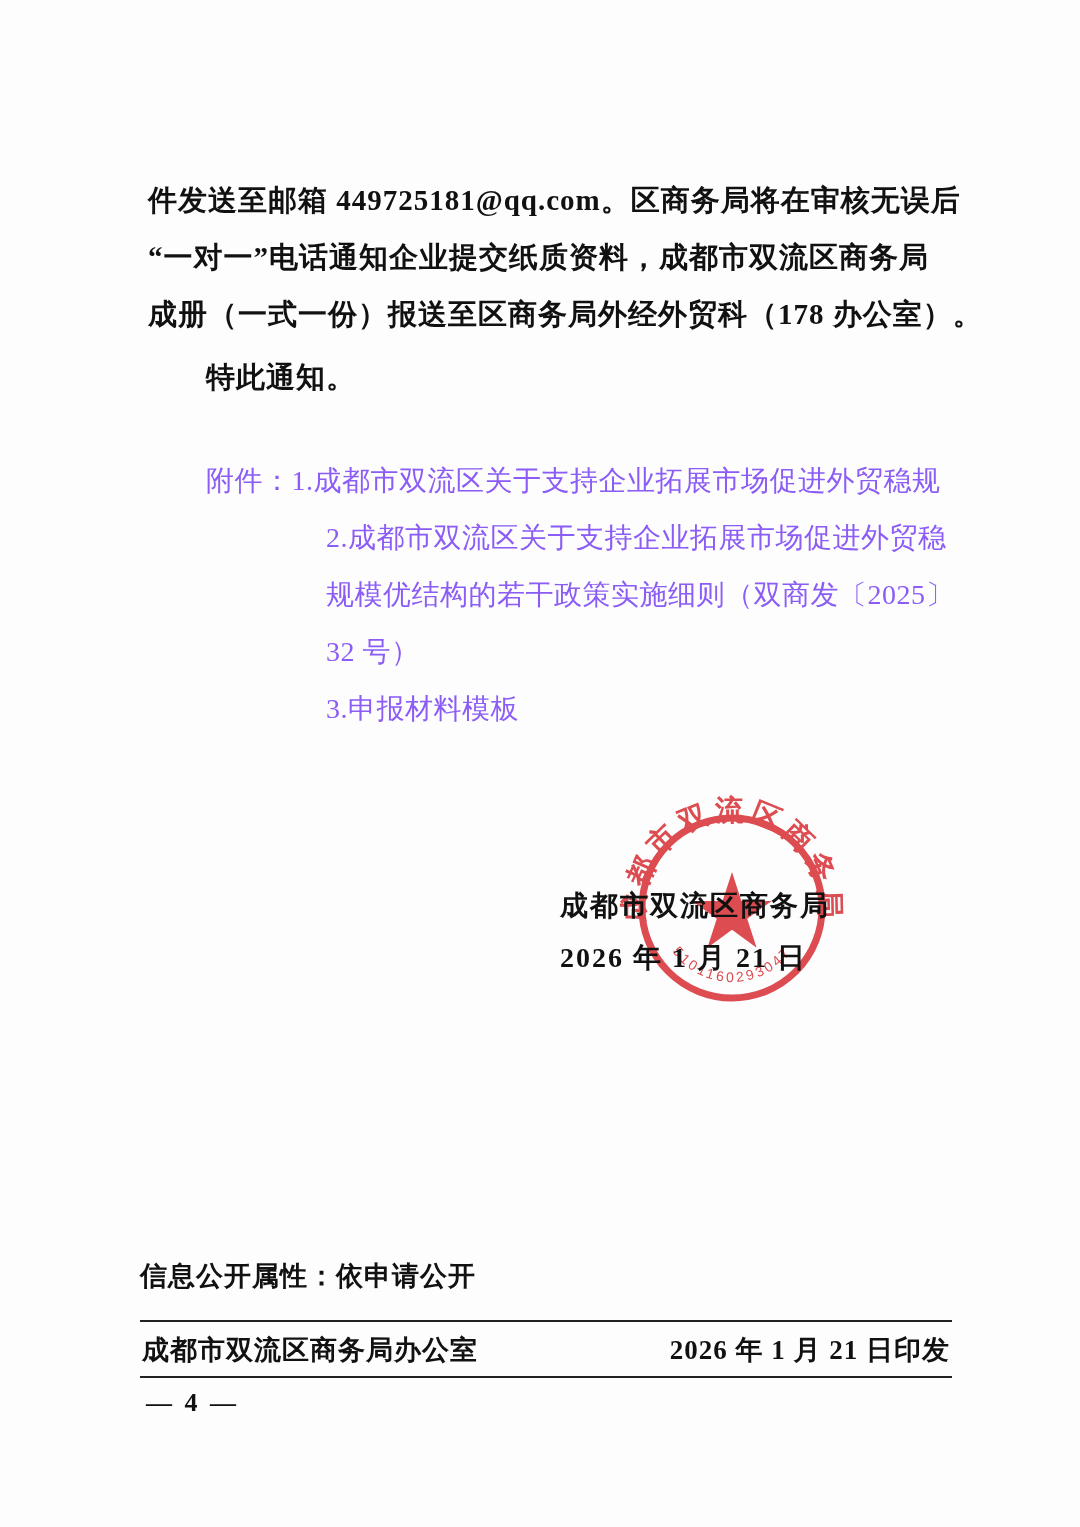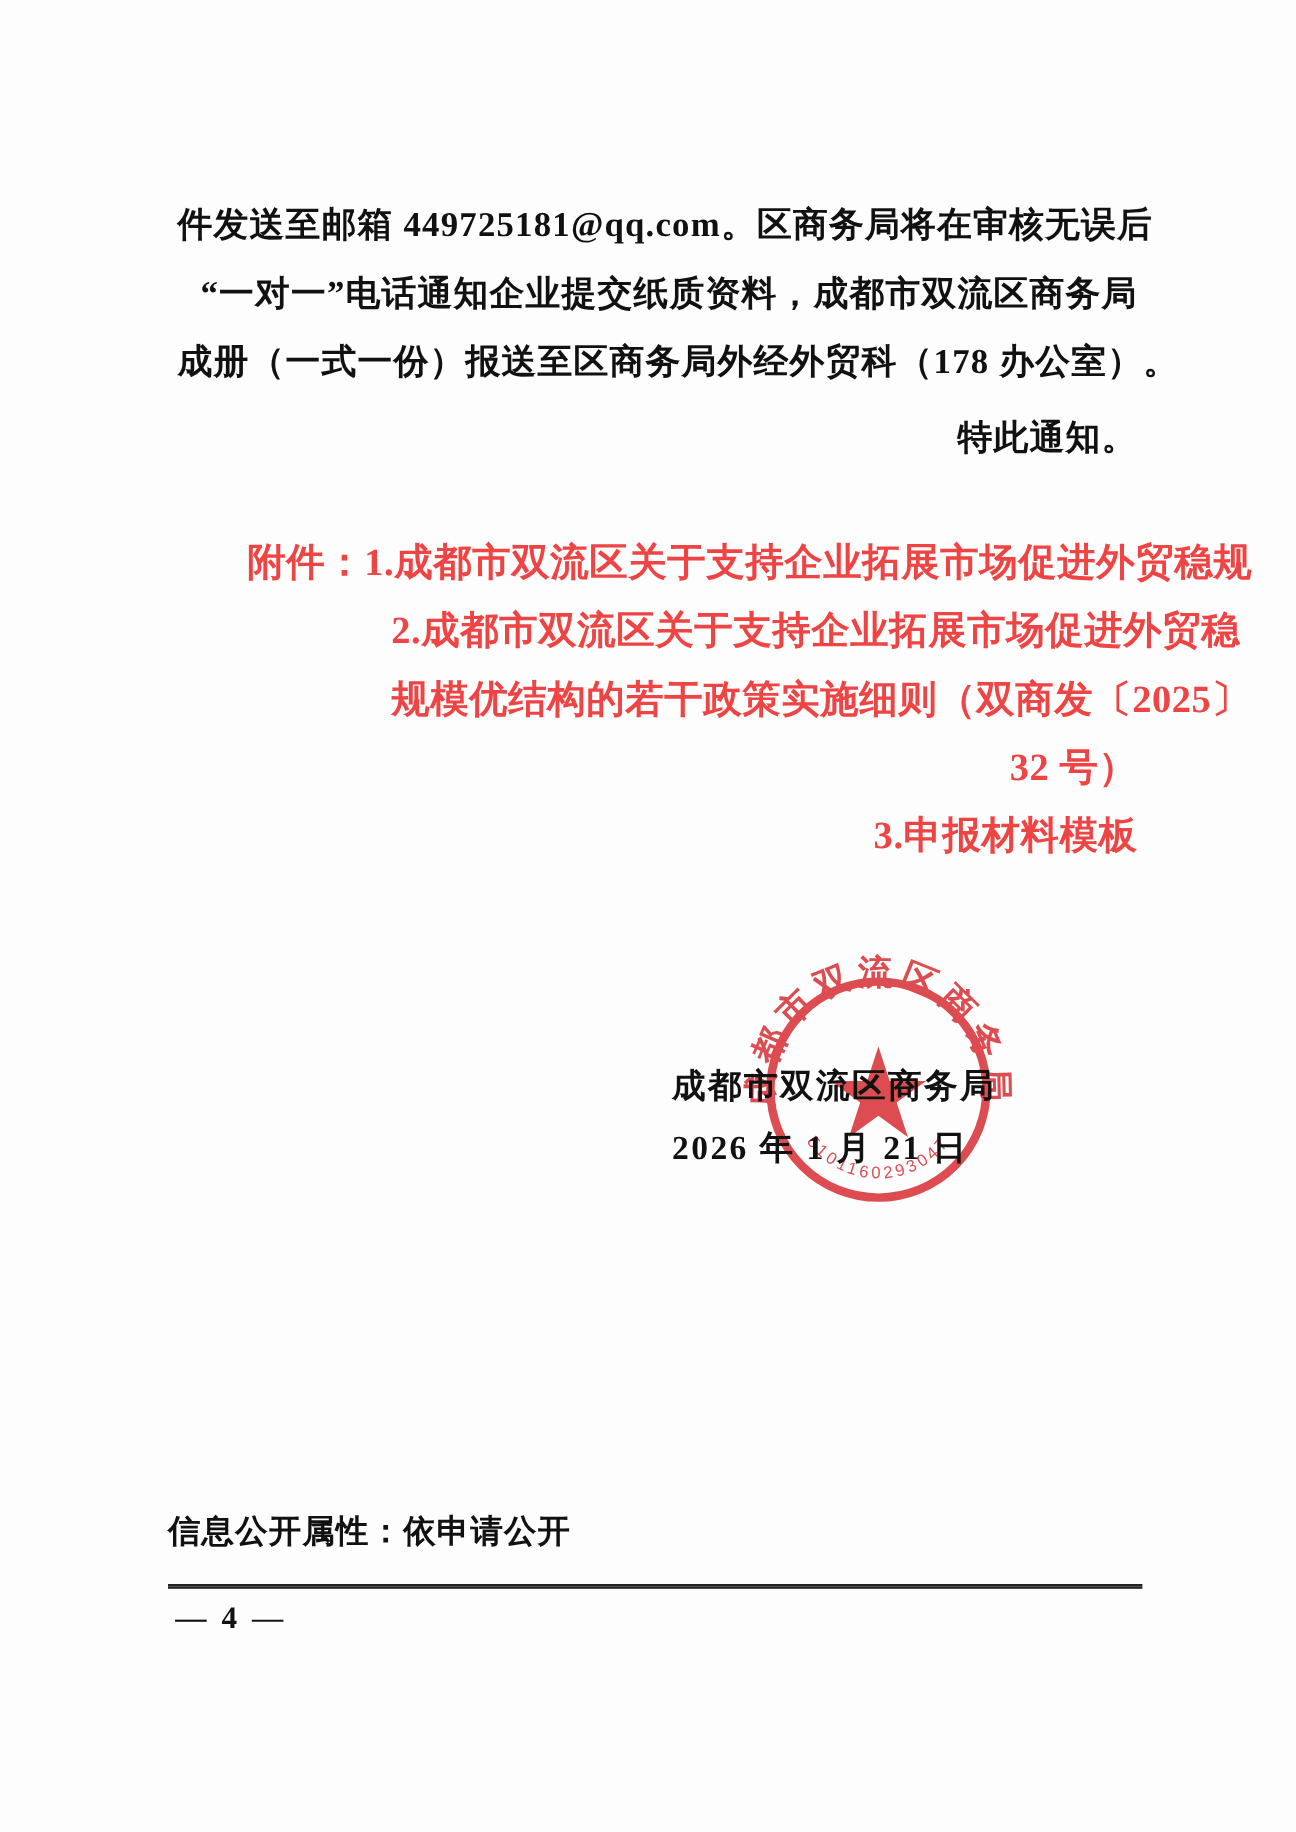--- a/index.html
+++ b/index.html
@@ -18,23 +18,22 @@
   .page {
     position: absolute;
     left: 0; top: 0;
     width: 1080px;
     height: 1527px;
     background: #fdfdfd;
   }
   .content {
     position: absolute;
     left: 148px;
-    top: 160px;
+    top: 172px;
     width: 800px;
-    text-align: right;
   }
   .para {
     font-size: 29px;
     line-height: 57px;
     letter-spacing: 1px;
     color: #111;
     font-weight: 600;
   }
   .para .ln {
     display: block;
@@ -42,25 +41,25 @@
   }
   .indent {
     display: inline-block;
     width: 58px;
   }
   .notice-line {
     margin-top: 6px;
   }
   .attach-block {
     margin-top: 46px;
-    font-size: 32px;
+    font-size: 28px;
     line-height: 57px;
     letter-spacing: 0.5px;
-    color: #ef4444;
-    font-weight: 700;
+    color: #8b5cf6;
+    font-weight: 400;
   }
   .attach-row {
     display: block;
     white-space: nowrap;
   }
   .attach-label {
     display: inline-block;
   }
   .attach-hang {
     display: inline-block;
@@ -199,17 +198,21 @@
   </div>
 
   <div class="sign-area">
     <div class="sign-line">成都市双流区商务局</div>
     <div class="sign-line">2026 年 1 月 21 日</div>
   </div>
 
   <div class="footer">
     <div class="foot-attr">信息公开属性：依申请公开</div>
     <div class="foot-rule"></div>
+    <div class="foot-row">
+      <span>成都市双流区商务局办公室</span>
+      <span>2026 年 1 月 21 日印发</span>
+    </div>
     <div class="foot-rule2"></div>
     <div class="page-num">— 4 —</div>
   </div>
 
 </div>
 
 </body></html>

